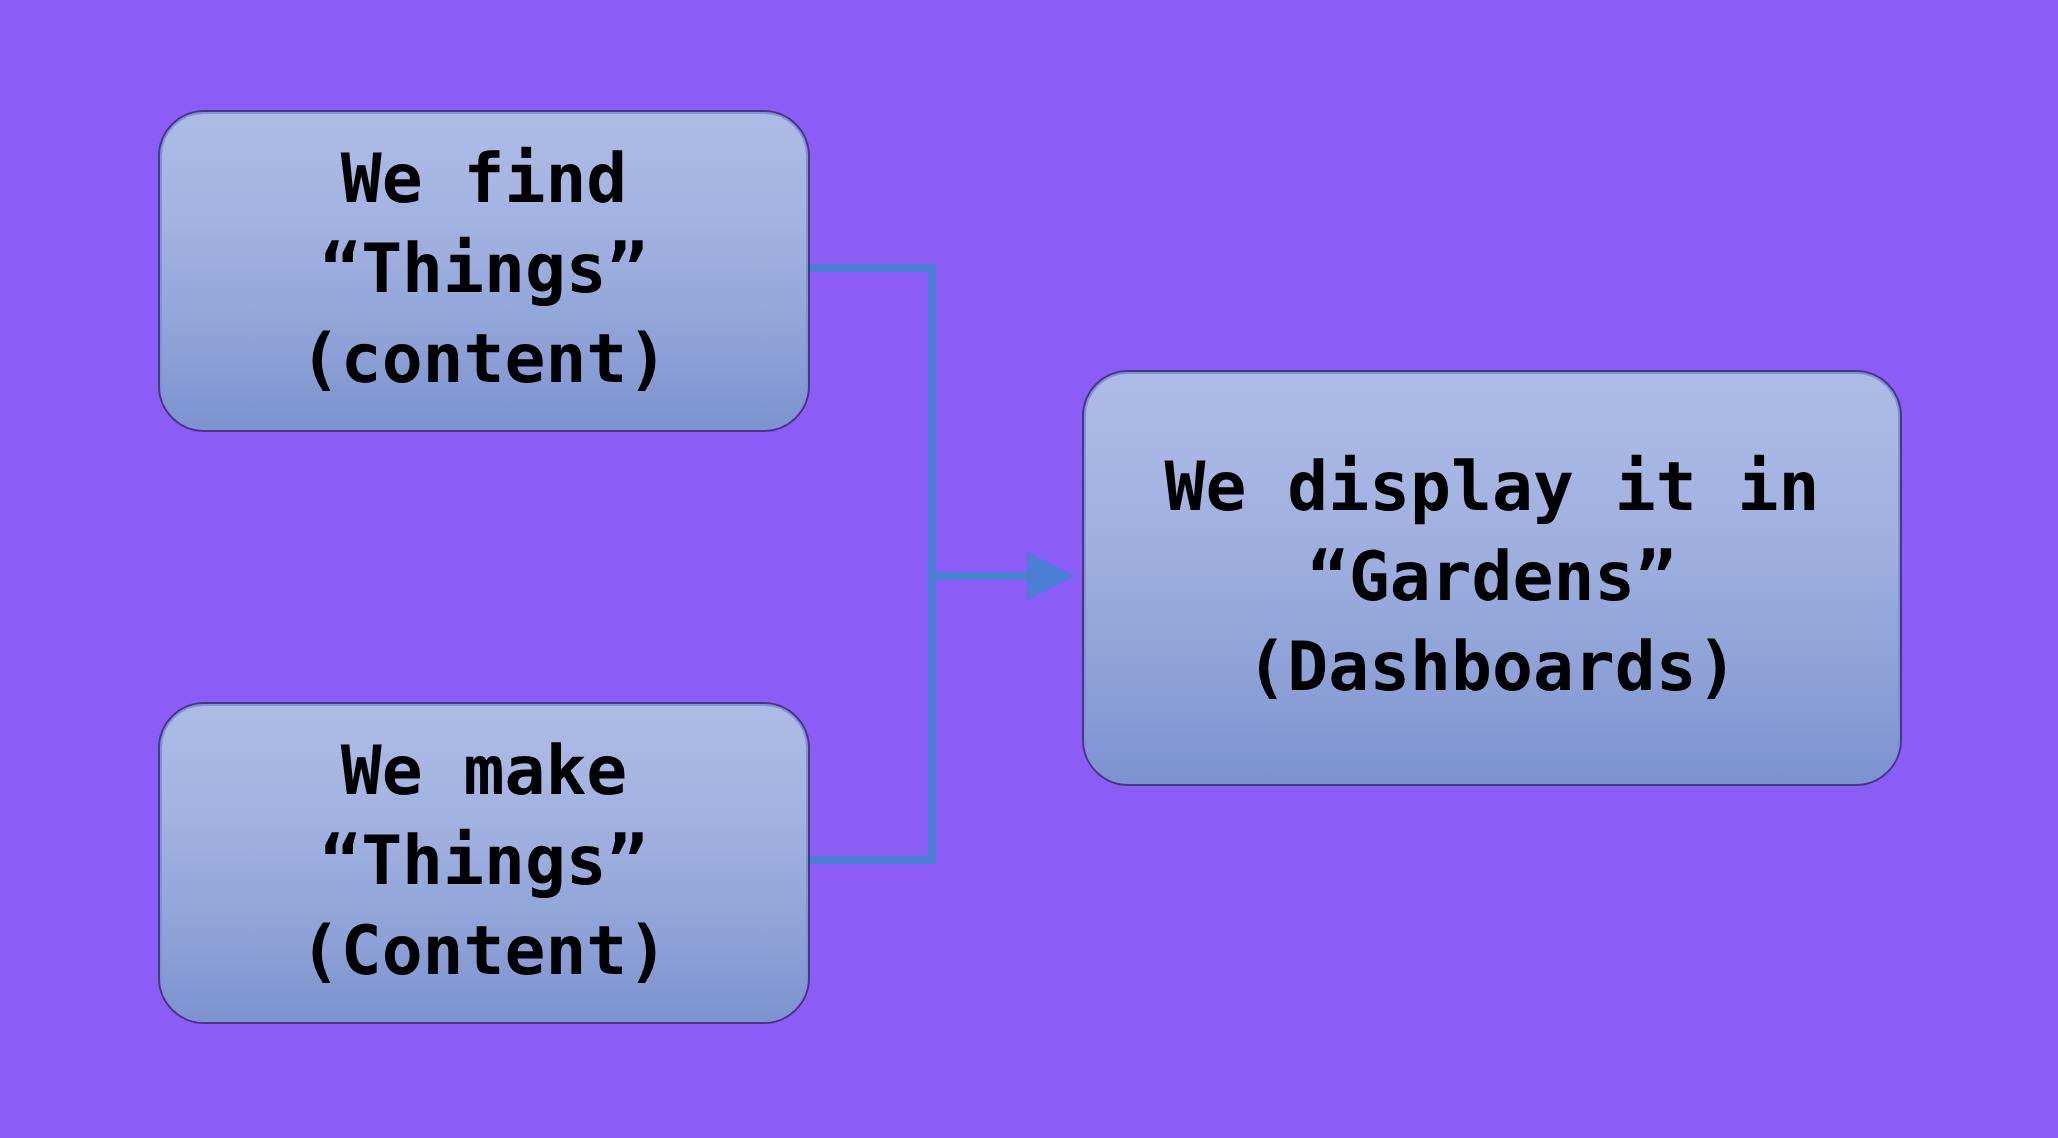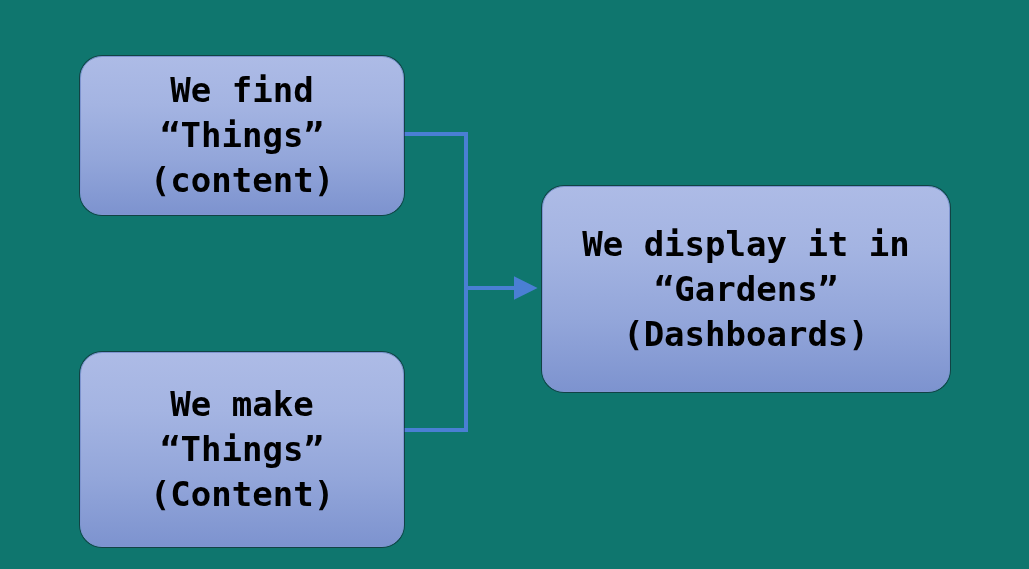--- a/index.html
+++ b/index.html
@@ -11,21 +11,21 @@
     width: 1029px;
     height: 569px;
     overflow: hidden;
     font-family: "DejaVu Sans Mono", "Liberation Mono", monospace;
   }
 
   #canvas {
     position: relative;
     width: 1029px;
     height: 569px;
-    background: #0f766e;
+    background: #8b5cf6;
   }
 
   #connector-layer {
     position: absolute;
     left: 0;
     top: 0;
     width: 1029px;
     height: 569px;
     pointer-events: none;
   }
@@ -57,21 +57,21 @@
     left: 80px;
     top: 56px;
     width: 324px;
     height: 159px;
   }
 
   #node-make {
     left: 80px;
     top: 352px;
     width: 324px;
-    height: 195px;
+    height: 159px;
   }
 
   #node-display {
     left: 530px;
     top: 186px;
     width: 408px;
     height: 206px;
     margin-left: 12px;
   }
   #node-display .node-label {

